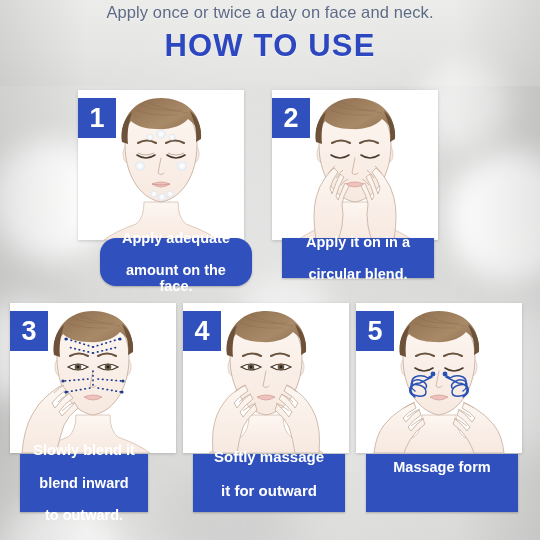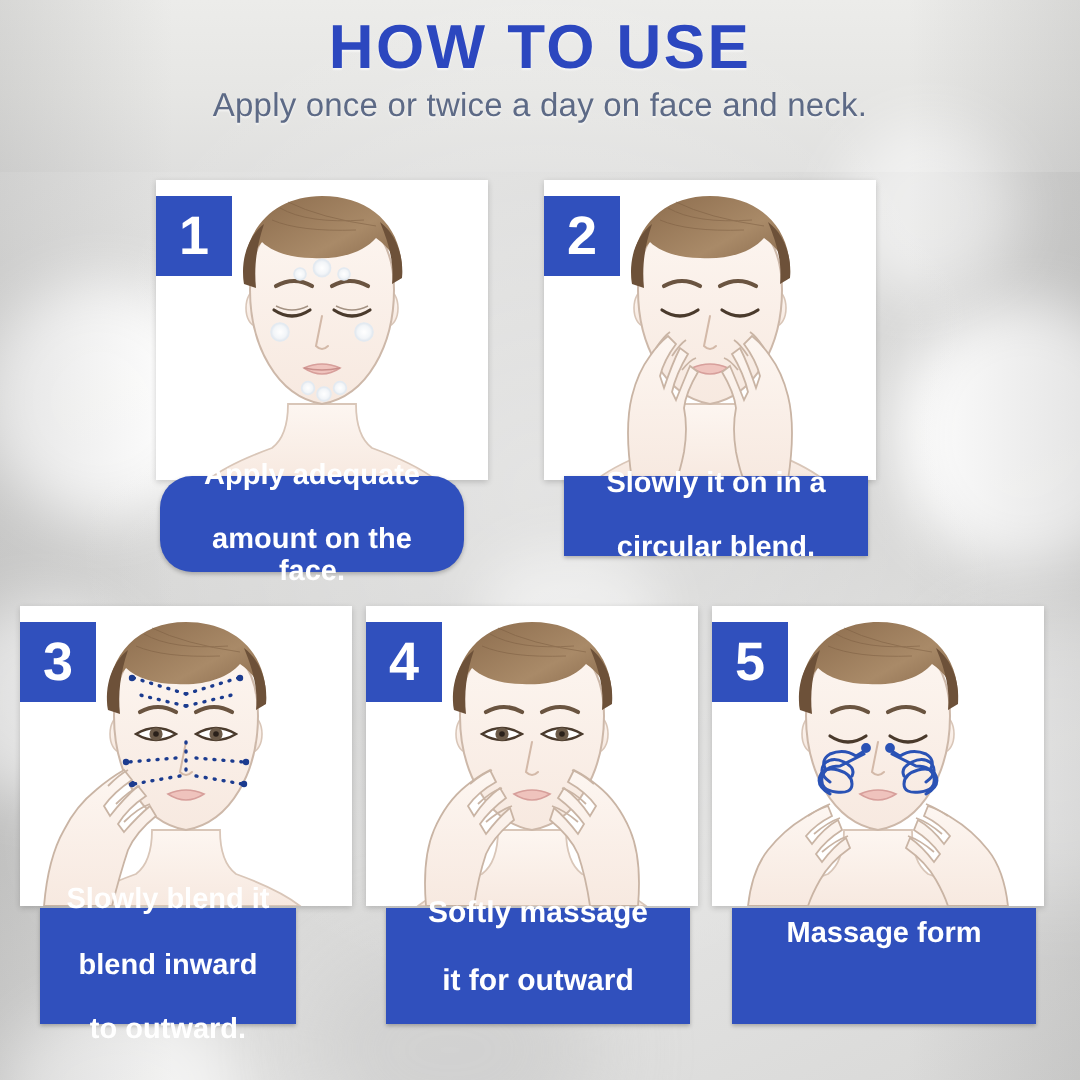--- a/index.html
+++ b/index.html
@@ -51,22 +51,22 @@
   <div class="blob" style="left:448px;top:150px;width:130px;height:135px;background:rgba(255,255,255,.98);"></div>
   <div class="blob" style="left:420px;top:60px;width:90px;height:90px;background:rgba(255,255,255,.55);"></div>
   <div class="blob" style="left:455px;top:300px;width:150px;height:150px;background:rgba(255,255,255,.5);filter:blur(20px);"></div>
   <div class="blob" style="left:150px;top:470px;width:150px;height:110px;background:rgba(190,190,190,.45);filter:blur(22px);"></div>
   <div class="blob" style="left:0px;top:500px;width:120px;height:90px;background:rgba(255,255,255,.6);"></div>
   <div class="blob" style="left:240px;top:274px;width:90px;height:60px;background:rgba(255,255,255,.5);"></div>
   <div class="vig"></div>
 </div>
 
 <div id="header">
+  <div id="subtitle">Apply once or twice a day on face and neck.</div>
   <div id="title">HOW TO USE</div>
-  <div id="subtitle">Apply once or twice a day on face and neck.</div>
 </div>
 
 <div class="panel" style="left:78px;top:90px;width:166px;height:150px;">
   <div class="art">
     <svg width="166" height="150" viewBox="0 0 166 150">
       <defs>
         <linearGradient id="skin1" x1="0" y1="0" x2="0" y2="1">
           <stop offset="0%" stop-color="#fdf6f1"></stop>
             <stop offset="100%" stop-color="#f7e9e0"></stop>
         </linearGradient>
@@ -119,21 +119,21 @@
         <circle cx="62" cy="76" r="4.6" fill="url(#dot1)" stroke="#e3eaf1" stroke-width="0.6"></circle>
         <circle cx="104" cy="76" r="4.6" fill="url(#dot1)" stroke="#e3eaf1" stroke-width="0.6"></circle>
         <circle cx="76" cy="104" r="3.3" fill="url(#dot1)" stroke="#e3eaf1" stroke-width="0.6"></circle>
         <circle cx="84" cy="107" r="3.6" fill="url(#dot1)" stroke="#e3eaf1" stroke-width="0.6"></circle>
         <circle cx="92" cy="104" r="3.3" fill="url(#dot1)" stroke="#e3eaf1" stroke-width="0.6"></circle>
       </g>
     </svg>
   </div>
   <div class="badge" style="width:38px;height:40px;">1</div>
 </div>
-<div class="caption" style="left:80px;top:238px;width:152px;height:48px;font-size:14.5px;border-radius:16px;">
+<div class="caption" style="left:100px;top:238px;width:152px;height:48px;font-size:14.5px;border-radius:16px;">
   <span>
     <span>Apply adequate</span><br>
     <span>amount on the face.</span>
   </span>
 </div>
 
 <div class="panel" style="left:272px;top:90px;width:166px;height:150px;">
   <div class="art">
     <svg width="166" height="150" viewBox="0 0 166 150">
       <defs>
@@ -179,21 +179,21 @@
         <path d="M110 84 Q106 78 103 76" fill="none"></path>
         <path d="M102 88 Q98 82 95 80" fill="none"></path>
         <path d="M97 95 Q93 90 90 89" fill="none"></path>
       </g>
     </svg>
   </div>
   <div class="badge" style="width:38px;height:40px;">2</div>
 </div>
 <div class="caption" style="left:282px;top:238px;width:152px;height:40px;font-size:14.5px;">
   <span>
-    <span>Slowly it on in a</span><br>
+    <span>Apply it on in a</span><br>
     <span>circular blend.</span>
   </span>
 </div>
 
 <div class="panel" style="left:10px;top:303px;width:166px;height:150px;">
   <div class="art">
     <svg width="166" height="150" viewBox="0 0 166 150">
       <defs>
         <linearGradient id="skin3" x1="0" y1="0" x2="0" y2="1">
           <stop offset="0%" stop-color="#fdf6f1"></stop>

